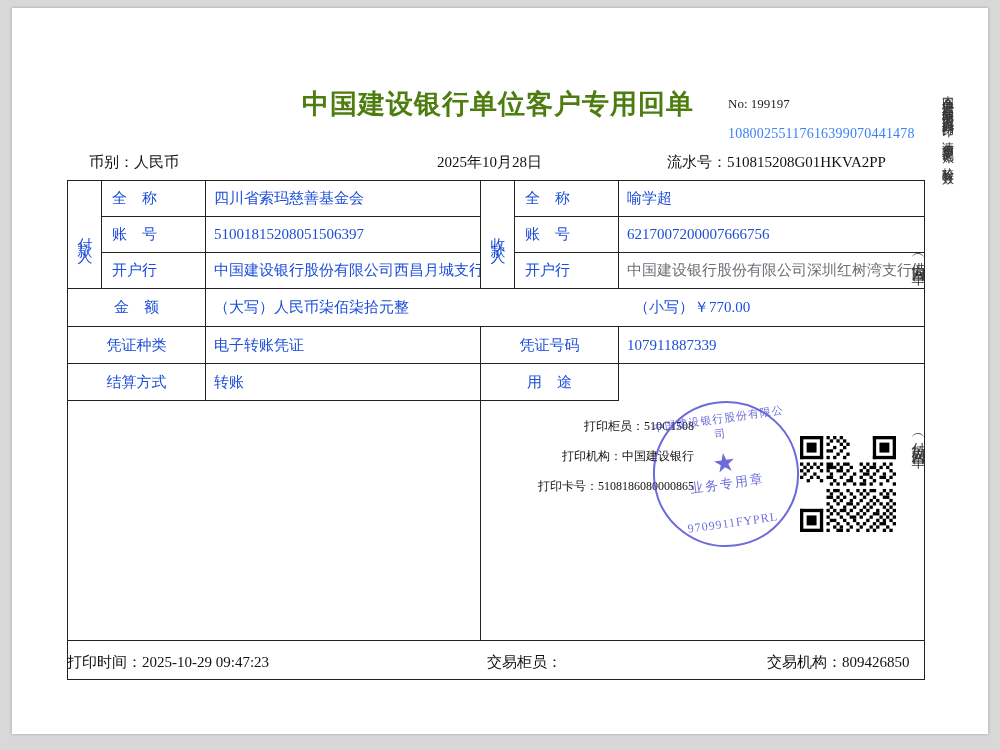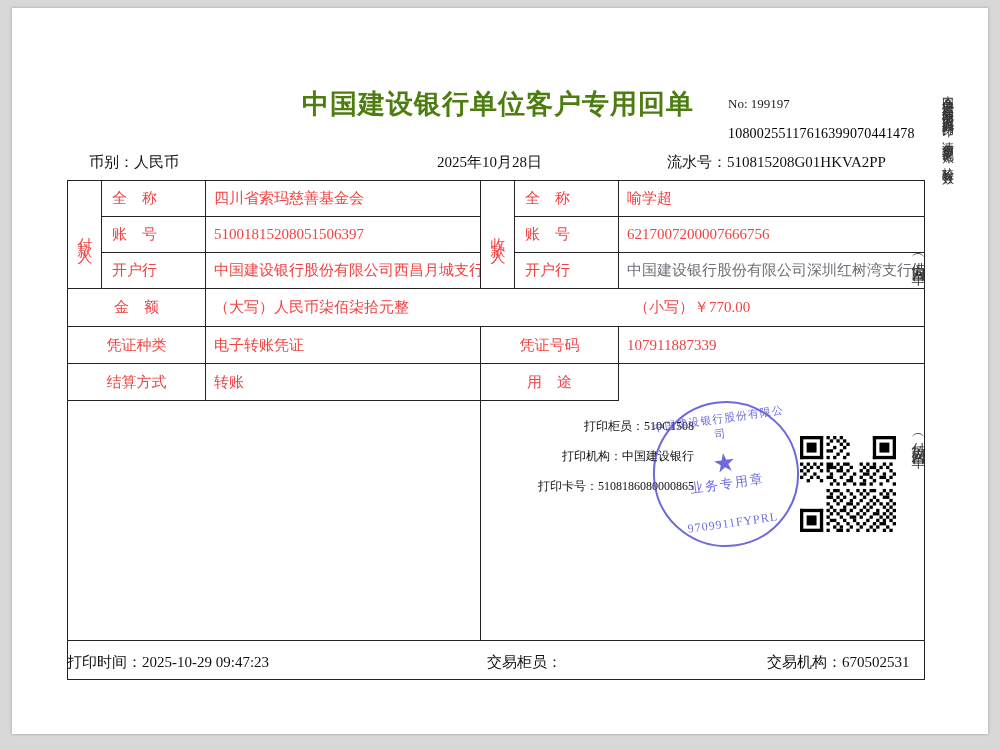--- a/index.html
+++ b/index.html
@@ -40,21 +40,21 @@
     font-size: 13px;
     color: #222;
     white-space: nowrap;
   }
   .no-line .no-label { font-family: "Liberation Serif", serif; }
   .serial-long {
     position: absolute;
     left: 716px;
     top: 118px;
     font-size: 14px;
-    color: #000000;
+    color: #3b82f6;
     white-space: nowrap;
     letter-spacing: 0.2px;
   }
 
   .meta-row {
     position: absolute;
     top: 145px;
     left: 55px;
     width: 860px;
     height: 22px;
@@ -72,21 +72,21 @@
     top: 172px;
     width: 858px;
     height: 500px;
     border: 1px solid #222;
     box-sizing: border-box;
   }
   .cell {
     position: absolute;
     box-sizing: border-box;
     font-size: 15px;
-    color: #ef4444;
+    color: #1d4ed8;
     display: flex;
     align-items: center;
     overflow: hidden;
     white-space: nowrap;
   }
   .br { border-right: 1px solid #222; }
   .bb { border-bottom: 1px solid #222; }
 
   .vlabel {
     writing-mode: vertical-rl;
@@ -504,21 +504,21 @@
   </div>
 
   <div class="bottom">
     <div class="bt-print">
       <span>打印时间：</span><span>2025-10-29 09:47:23</span>
     </div>
     <div class="bt-teller">
       <span>交易柜员：</span><span></span>
     </div>
     <div class="bt-org">
-      <span>交易机构：</span><span>670502531</span>
+      <span>交易机构：</span><span>809426850</span>
     </div>
   </div>
 
   <div class="side side-note">本回单通过柜面或网银系统自助打印，请勿重复记账，校验有效</div>
   <div class="side side-a">（借方回单）</div>
   <div class="side side-b">（付款人回单）</div>
 
 </div>
 
 </body></html>

